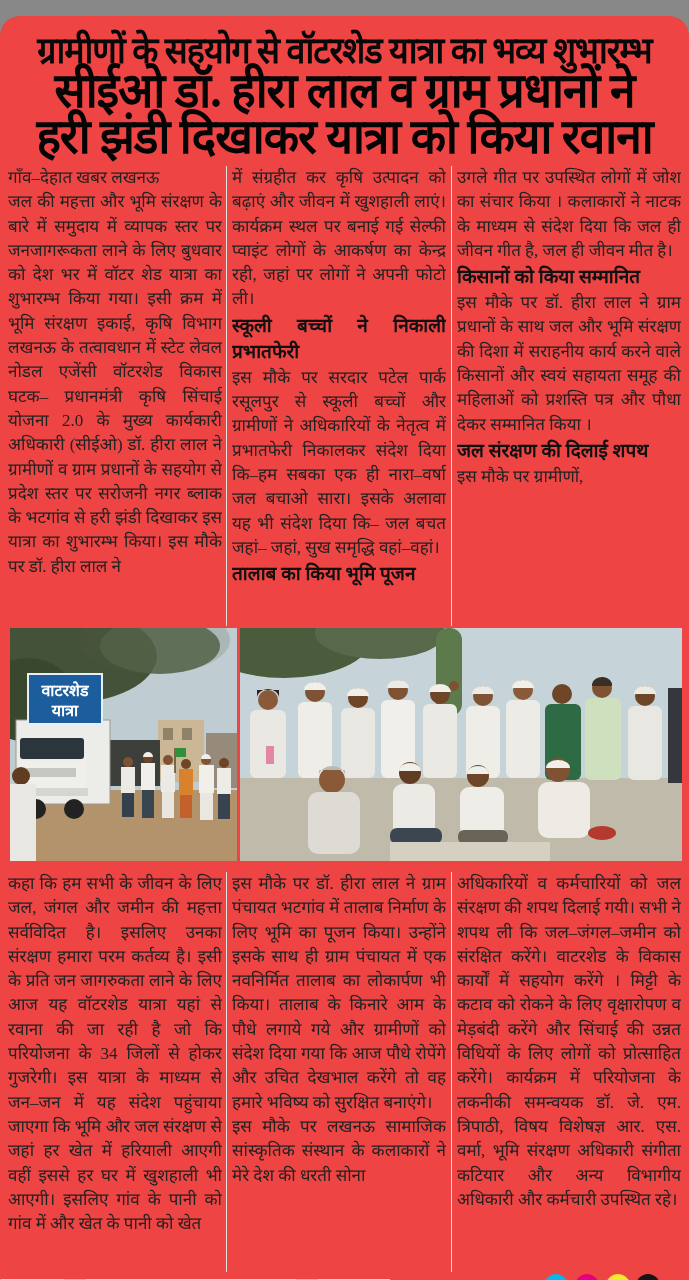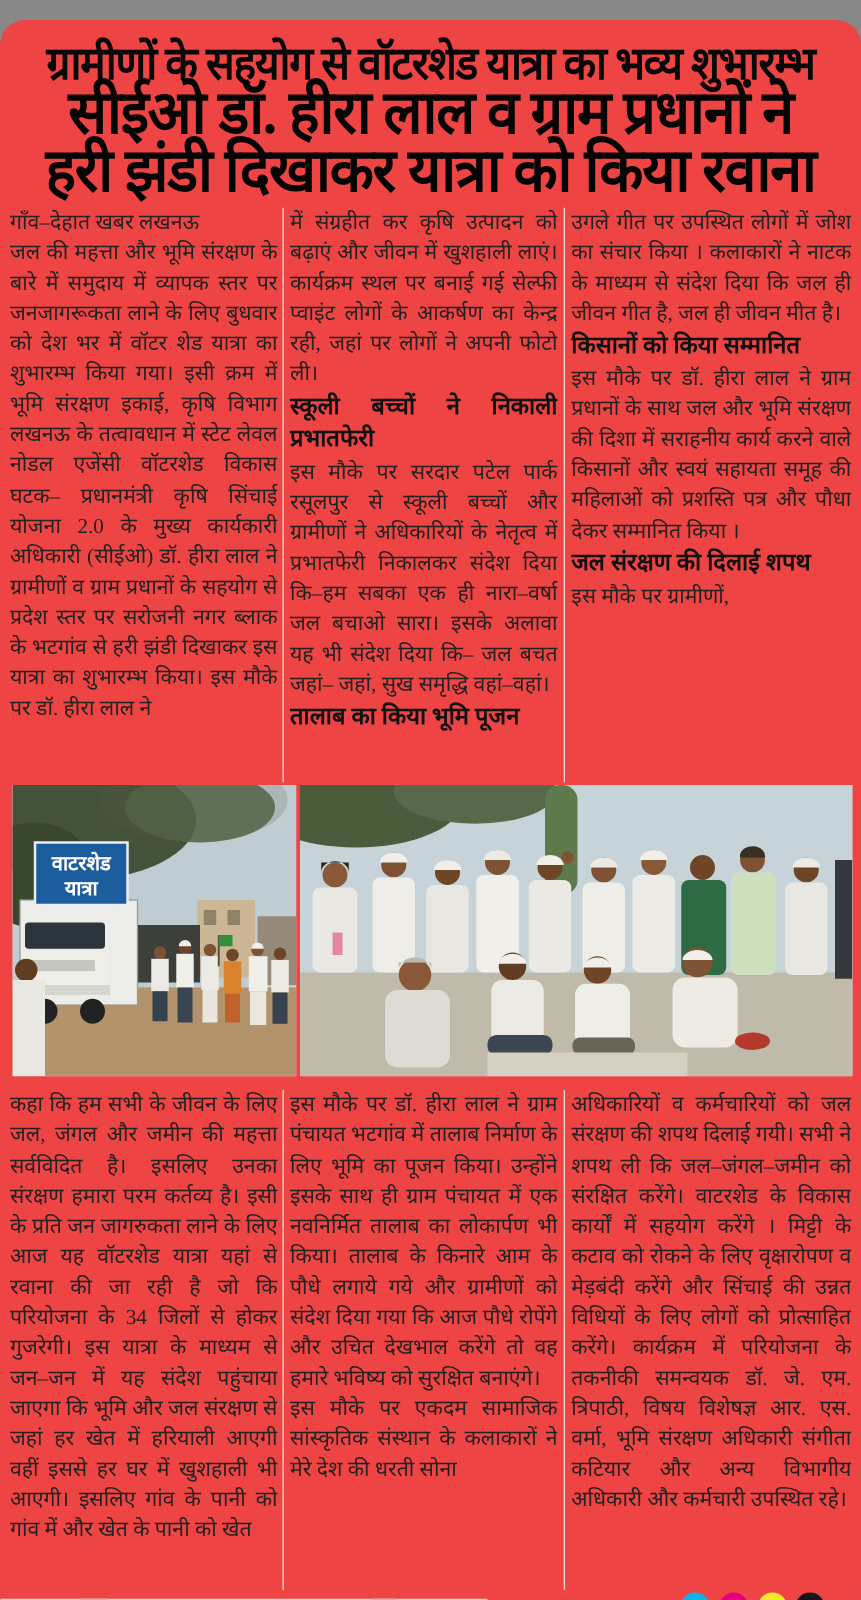--- a/index.html
+++ b/index.html
@@ -246,21 +246,21 @@
   <div class="cols bottom">
     <div class="colrule rule1"></div>
     <div class="colrule rule2"></div>
 
     <div class="col c1">
       <div>कहा कि हम सभी के जीवन के लिए जल, जंगल और जमीन की महत्ता सर्वविदित है। इसलिए उनका संरक्षण हमारा परम कर्तव्य है। इसी के प्रति जन जागरुकता लाने के लिए आज यह वॉटरशेड यात्रा यहां से रवाना की जा रही है जो कि परियोजना के 34 जिलों से होकर गुजरेगी। इस यात्रा के माध्यम से जन–जन में यह संदेश पहुंचाया जाएगा कि भूमि और जल संरक्षण से जहां हर खेत में हरियाली आएगी वहीं इससे हर घर में खुशहाली भी आएगी। इसलिए गांव के पानी को गांव में और खेत के पानी को खेत</div>
     </div>
 
     <div class="col c2">
       <div>इस मौके पर डॉ. हीरा लाल ने ग्राम पंचायत भटगांव में तालाब निर्माण के लिए भूमि का पूजन किया। उन्होंने इसके साथ ही ग्राम पंचायत में एक नवनिर्मित तालाब का लोकार्पण भी किया। तालाब के किनारे आम के पौधे लगाये गये और ग्रामीणों को संदेश दिया गया कि आज पौधे रोपेंगे और उचित देखभाल करेंगे तो वह हमारे भविष्य को सुरक्षित बनाएंगे।</div>
-      <div>इस मौके पर एकदम सामाजिक सांस्कृतिक संस्थान के कलाकारों ने मेरे देश की धरती सोना</div>
+      <div>इस मौके पर लखनऊ सामाजिक सांस्कृतिक संस्थान के कलाकारों ने मेरे देश की धरती सोना</div>
     </div>
 
     <div class="col c3">
       <div>अधिकारियों व कर्मचारियों को जल संरक्षण की शपथ दिलाई गयी। सभी ने शपथ ली कि जल–जंगल–जमीन को संरक्षित करेंगे। वाटरशेड के विकास कार्यों में सहयोग करेंगे । मिट्टी के कटाव को रोकने के लिए वृक्षारोपण व मेड़बंदी करेंगे और सिंचाई की उन्नत विधियों के लिए लोगों को प्रोत्साहित करेंगे। कार्यक्रम में परियोजना के तकनीकी समन्वयक डॉ. जे. एम. त्रिपाठी, विषय विशेषज्ञ आर. एस. वर्मा, भूमि संरक्षण अधिकारी संगीता कटियार और अन्य विभागीय अधिकारी और कर्मचारी उपस्थित रहे।</div>
     </div>
   </div>
 
   <div class="regmarks">
     <div class="strip" style="left:0;top:8px;width:390px;height:14px;"></div>
     <div class="strip seg" style="left:64px;top:8px;width:22px;height:14px;"></div>

